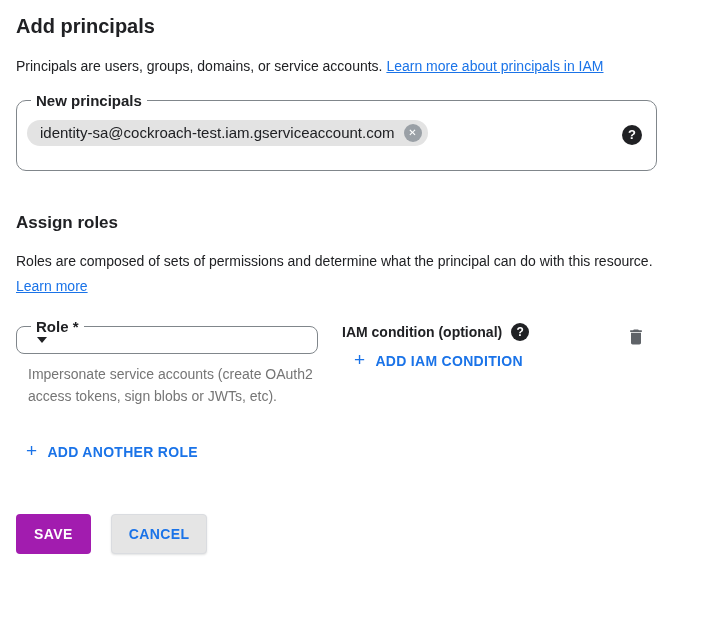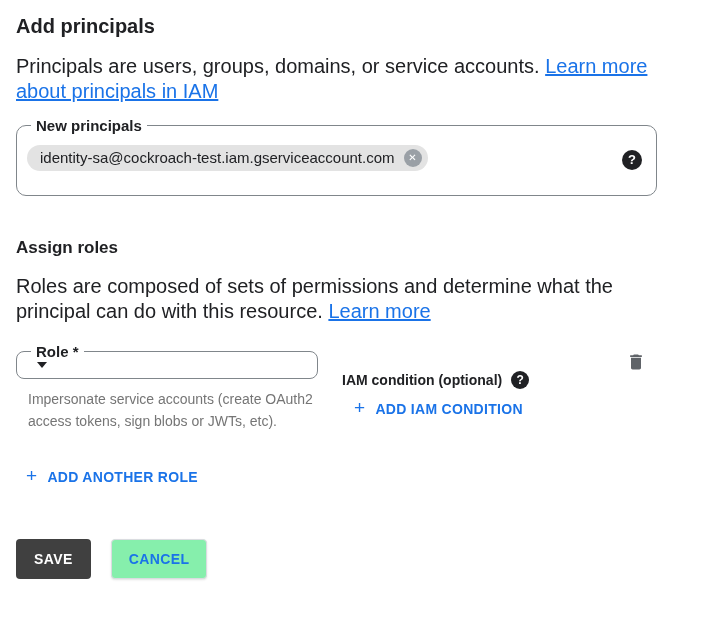--- a/index.html
+++ b/index.html
@@ -15,21 +15,21 @@
 
   h1.section-title {
     font-size: 20px; font-weight: bold;
     margin: 0 0 16px 0; line-height: 24px;
   }
   h2.section-title {
     font-size: 17px; font-weight: bold;
     margin: 40px 0 14px 0; line-height: 24px;
   }
   p.body-text {
-    font-size: 20px; line-height: 25px;
+    font-size: 14px; line-height: 25px;
     margin: 0 0 14px 0; max-width: 655px;
   }
   a.link {
     color: #1a73e8; text-decoration: underline; cursor: pointer;
   }
 
   fieldset.outlined-field {
     border: 1px solid #80868b; margin: 0;
     background: #fff;
   }
@@ -86,21 +86,21 @@
     border-left: 5px solid transparent;
     border-right: 5px solid transparent;
     border-top: 6px solid #202124;
     margin-left: 8px;
   }
   .role-helper {
     color: #757575; font-size: 14px; line-height: 22px;
     margin: 9px 0 0 12px; max-width: 288px;
   }
 
-  .condition-col { margin-left: 24px; padding-top: 3px; margin-top: 23px; }
+  .condition-col { margin-left: 24px; padding-top: 3px; }
   .condition-label {
     display: flex; align-items: center; gap: 9px;
     font-size: 14px; font-weight: bold; color: #202124; line-height: 20px;
   }
   .text-button {
     background: none; border: none; cursor: pointer;
     color: #1a73e8; font-family: "Liberation Sans", sans-serif;
     font-size: 14px; font-weight: bold; letter-spacing: 0.3px;
     display: inline-flex; align-items: center; gap: 10px;
     padding: 6px 8px;
@@ -121,25 +121,25 @@
 
   .add-another { margin-top: 30px; margin-left: 2px; }
 
   .actions { display: flex; gap: 20px; margin-top: 47px; }
   .btn {
     height: 40px; border-radius: 4px; cursor: pointer;
     font-family: "Liberation Sans", sans-serif;
     font-size: 14px; font-weight: bold; letter-spacing: 0.4px;
   }
   .btn-primary {
-    background: #404040; color: #ffffff; border: none;
+    background: #a21caf; color: #ffffff; border: none;
     padding: 0 18px;
   }
   .btn-secondary {
-    background: #86efac; color: #1a73e8;
+    background: #e5e5e5; color: #1a73e8;
     border: 1px solid #dadce0; padding: 0 17px;
     box-shadow: 0 1px 2px rgba(60,64,67,0.15);
   }
 </style>
 </head>
 <body>
 
 <div class="container">
 
   <h1 class="section-title">Add principals</h1>

